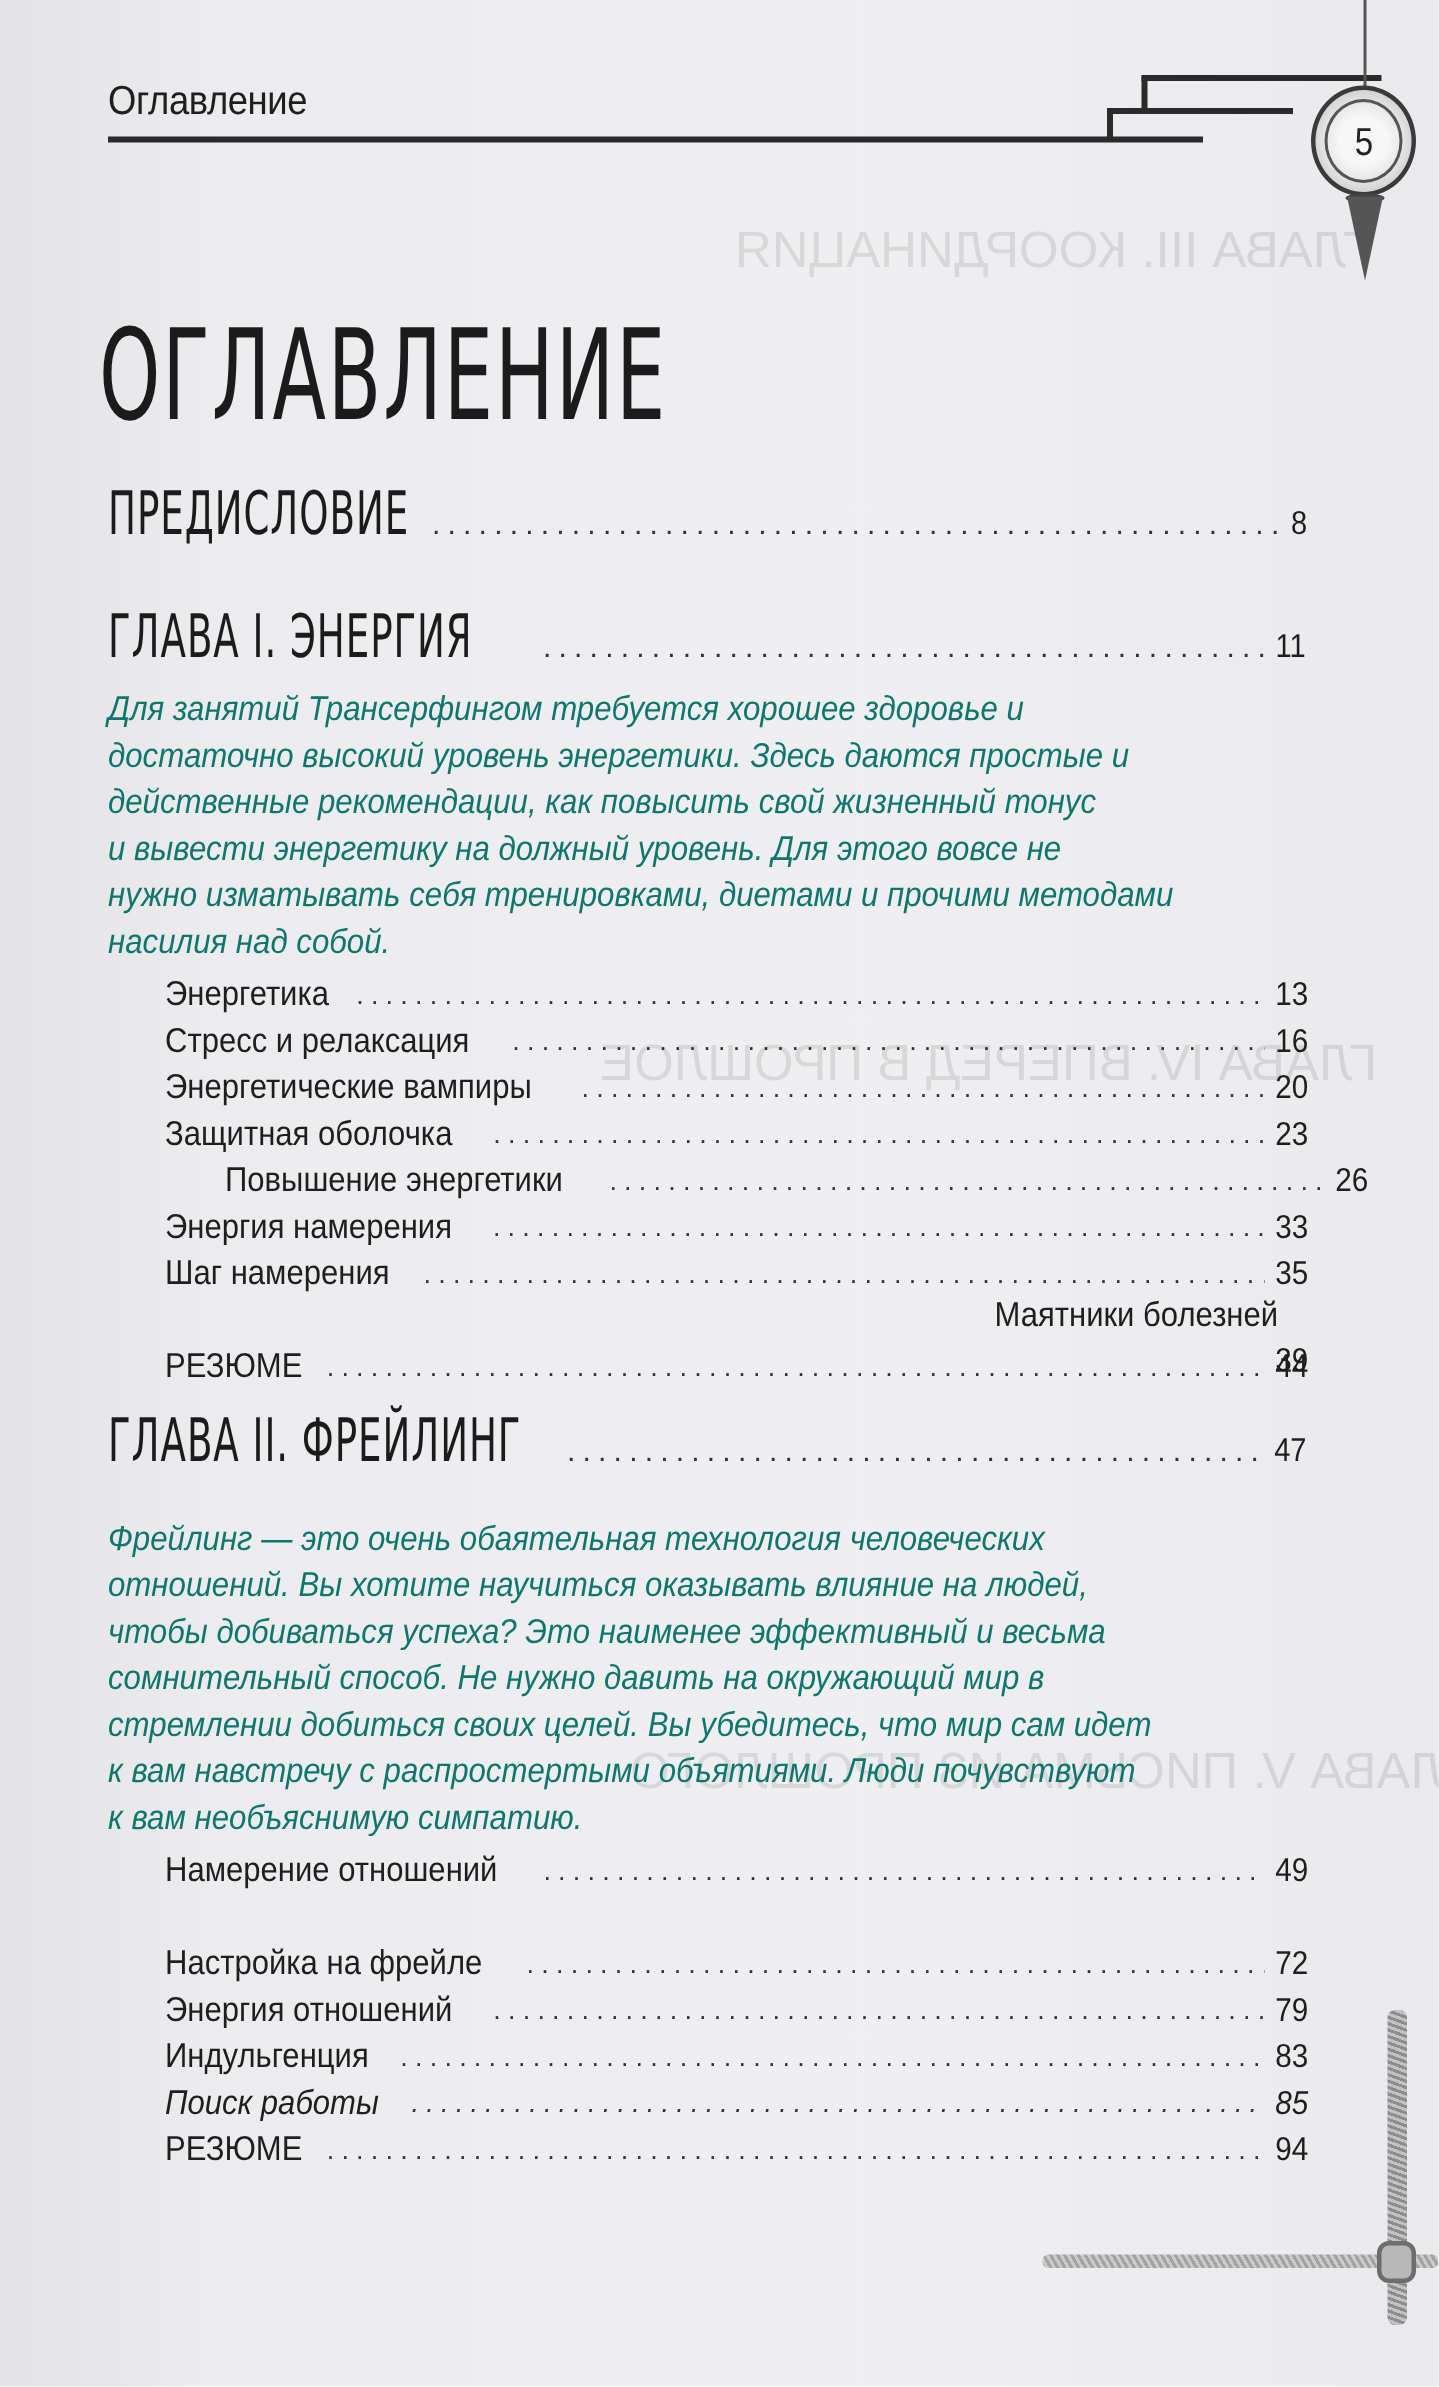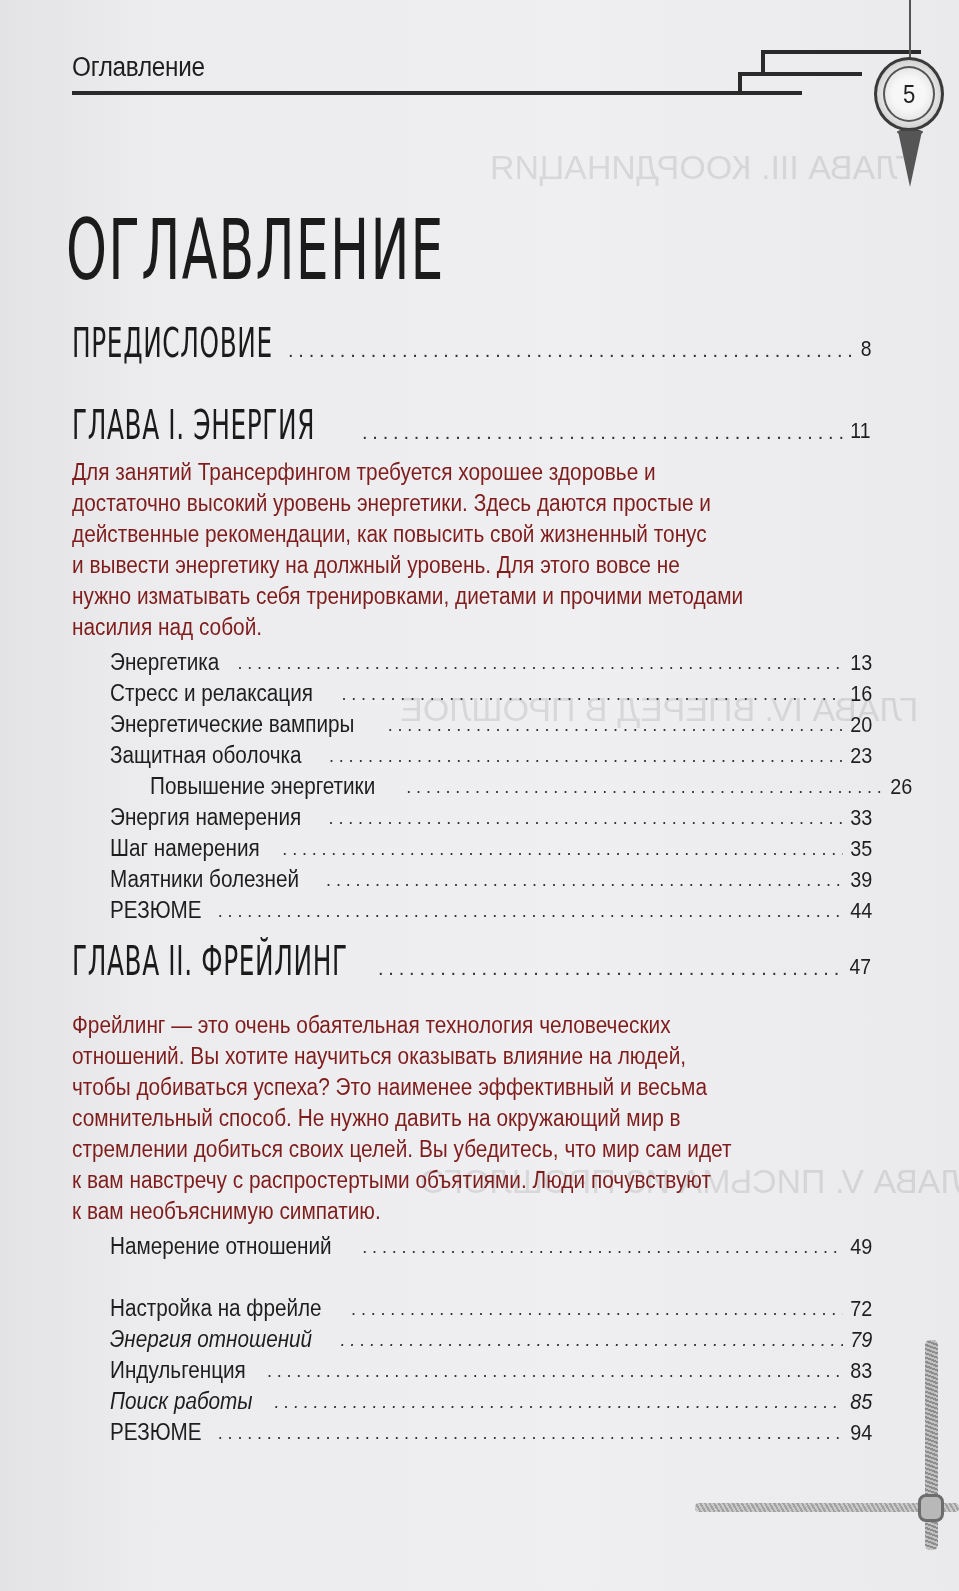--- a/index.html
+++ b/index.html
@@ -67,21 +67,21 @@
   .chap .dots { font-size: 20px; line-height: 1; padding-bottom: 6px; }
   .chap .page-num { font-size: 22px; padding-bottom: 4px; transform: scaleX(0.88); }
 
   .sub { left: 110px; width: 763px; height: 30px; font-size: 23px; }
   .sub .label { transform: scaleX(0.9); transform-origin: left bottom; display: inline-block; }
   .sub .dots { font-size: 18px; line-height: 1; padding-bottom: 4px; }
   .sub .page-num { font-size: 22px; transform: scaleX(0.9); }
 
   .desc {
     position: absolute; left: 72px; width: 806px;
-    font-size: 23px; line-height: 31px; color: #7f1d1d;
+    font-style: italic; font-size: 23px; line-height: 31px; color: #0f766e;
     text-align: justify; text-align-last: left;
   }
   .desc span { display: block; transform: scaleX(0.905); transform-origin: left top; white-space: nowrap; }
 
   
   .rope-h {
     position: absolute; left: 695px; top: 1503px; width: 264px; height: 9px;
     background: repeating-linear-gradient(60deg, #9a9a9a 0 2px, #c7c7c7 2px 4px);
     border-radius: 4px; opacity: 0.9;
   }
@@ -178,21 +178,21 @@
   <div class="toc-line sub" style="top:801px;">
     <span class="label">Энергия намерения</span>
       <span class="dots"></span>
       <span class="page-num">33</span>
   </div>
   <div class="toc-line sub" style="top:832px;">
     <span class="label">Шаг намерения</span>
       <span class="dots"></span>
       <span class="page-num">35</span>
   </div>
-  <div class="toc-line sub" style="top:863px;">
+  <div class="toc-line sub" style="top:863px;flex-direction:column;">
     <span class="label">Маятники болезней</span>
       <span class="dots"></span>
       <span class="page-num">39</span>
   </div>
   <div class="toc-line sub" style="top:894px;">
     <span class="label">РЕЗЮМЕ</span>
       <span class="dots"></span>
       <span class="page-num">44</span>
   </div>
 
@@ -215,21 +215,21 @@
   <div class="toc-line sub" style="top:1230px;">
     <span class="label">Намерение отношений</span>
       <span class="dots"></span>
       <span class="page-num">49</span>
   </div>
   <div class="toc-line sub" style="top:1292px;">
     <span class="label">Настройка на фрейле</span>
       <span class="dots"></span>
       <span class="page-num">72</span>
   </div>
-  <div class="toc-line sub" style="top:1323px;font-style:italic;">
+  <div class="toc-line sub" style="top:1323px;">
     <span class="label">Энергия отношений</span>
       <span class="dots"></span>
       <span class="page-num">79</span>
   </div>
   <div class="toc-line sub" style="top:1354px;">
     <span class="label">Индульгенция</span>
       <span class="dots"></span>
       <span class="page-num">83</span>
   </div>
   <div class="toc-line sub" style="top:1385px;font-style:italic;">

